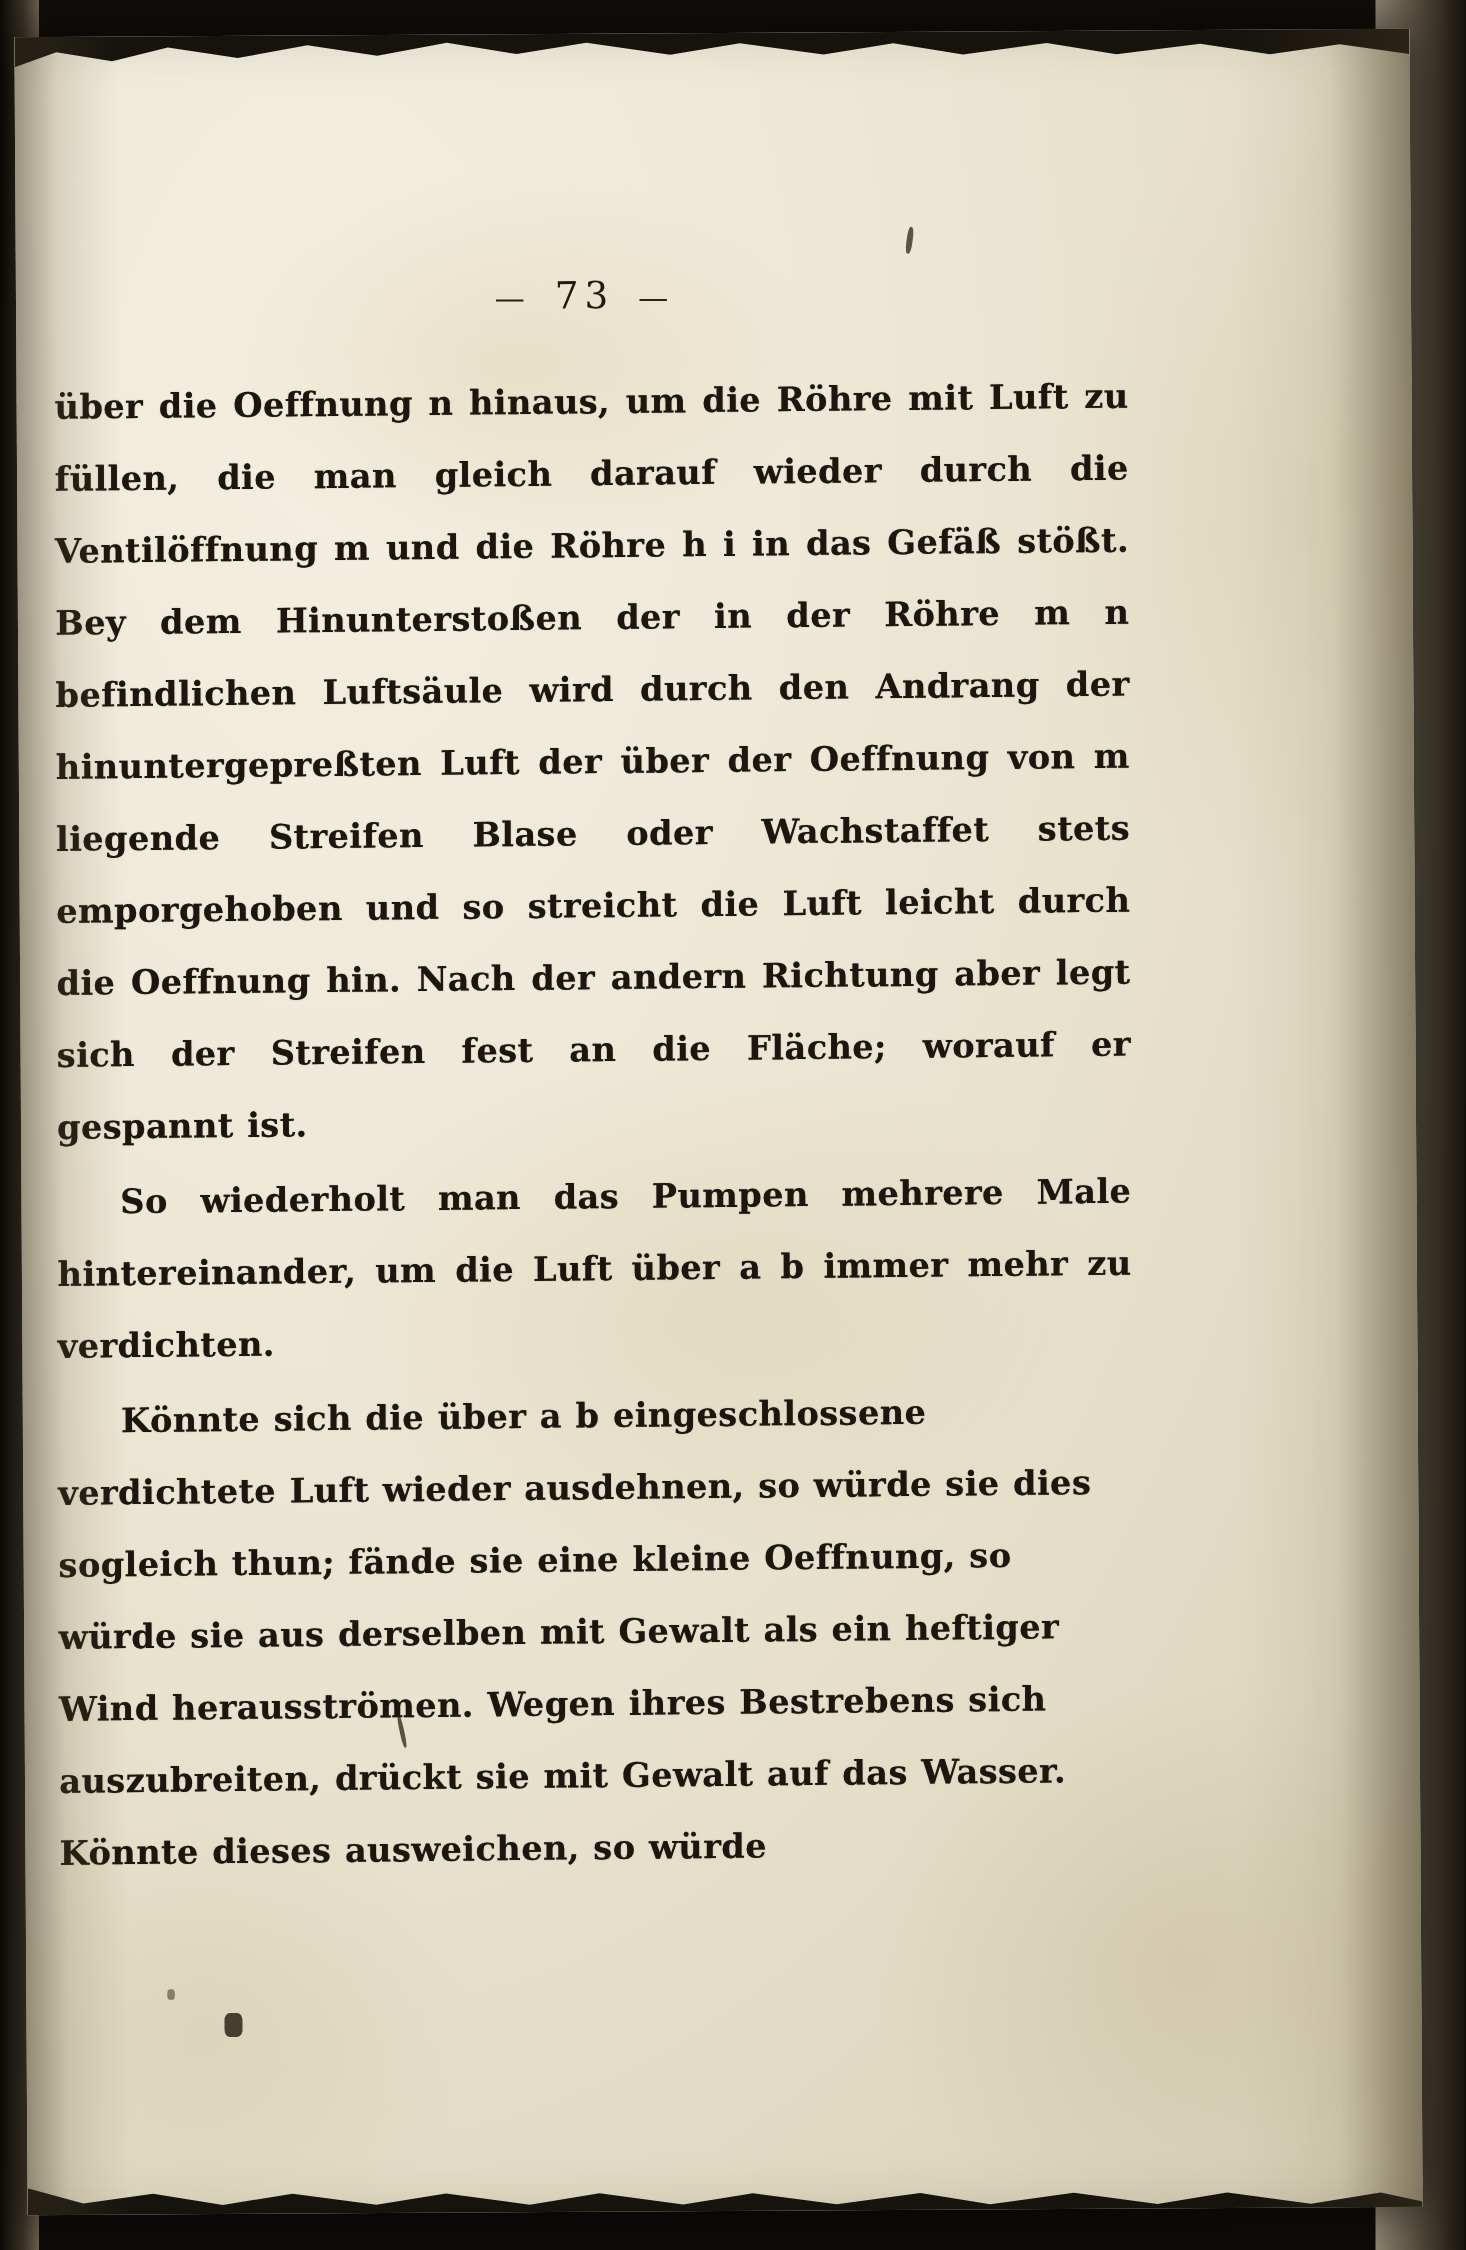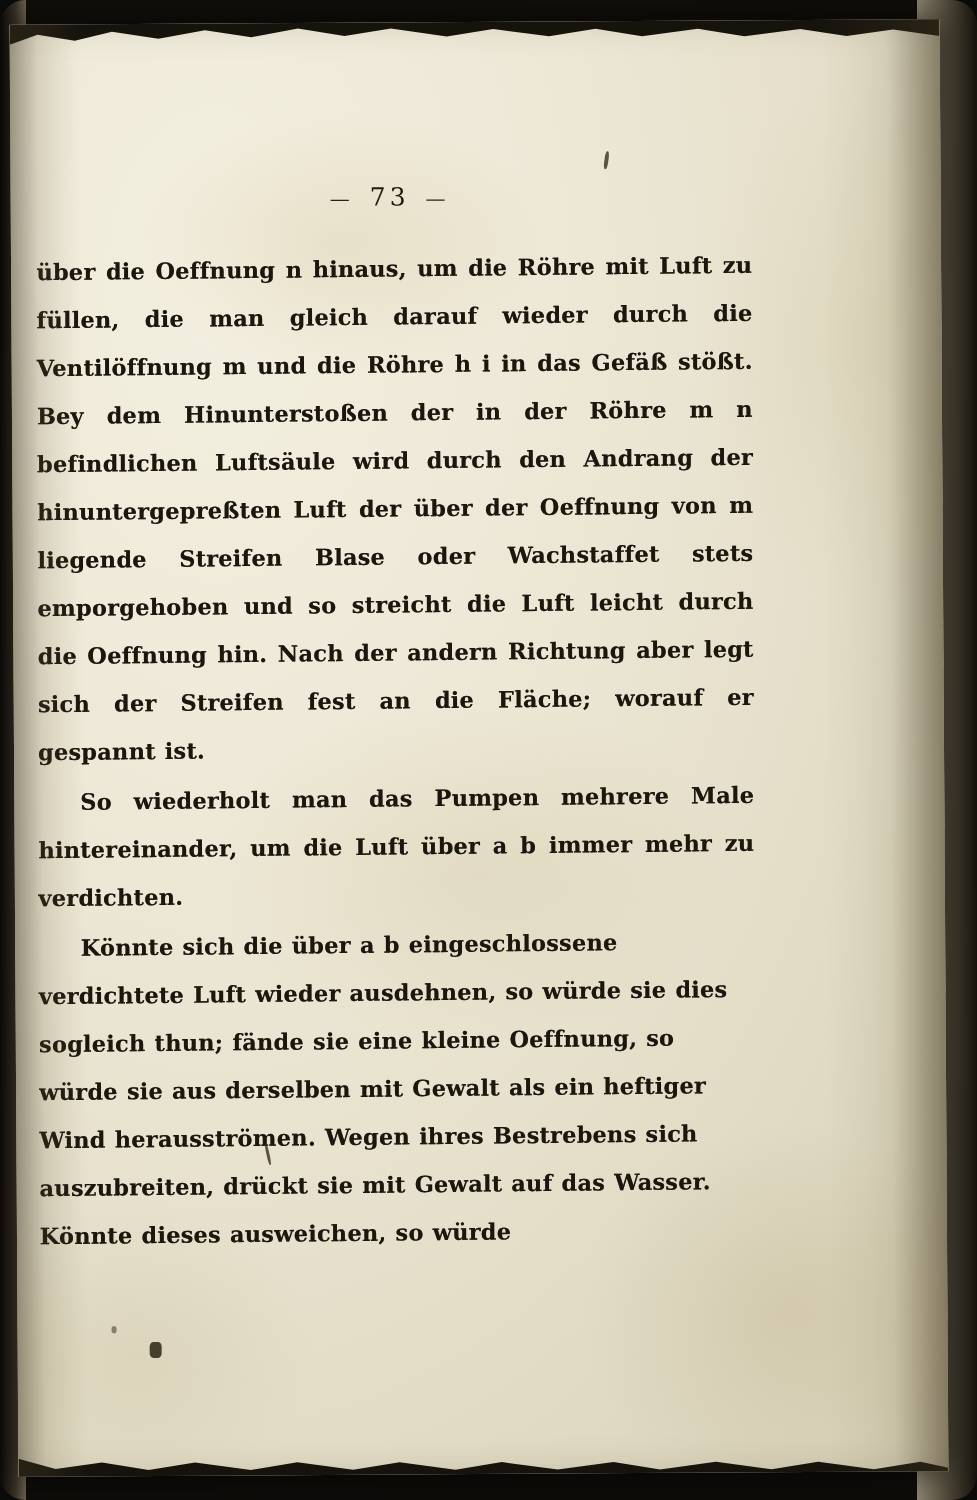--- a/index.html
+++ b/index.html
@@ -13,21 +13,20 @@
     overflow: hidden;
     font-family: "DejaVu Serif", serif;
   }
 
   #scan {
     position: relative;
     width: 977px;
     height: 1500px;
     background: #14110c;
     overflow: hidden;
-    border-radius: 25px;
   }
 
   
   .backdrop-top {
     position: absolute;
     left: 0; top: 0;
     width: 977px; height: 40px;
     background: #100e0a;
   }
   .backdrop-bottom {

